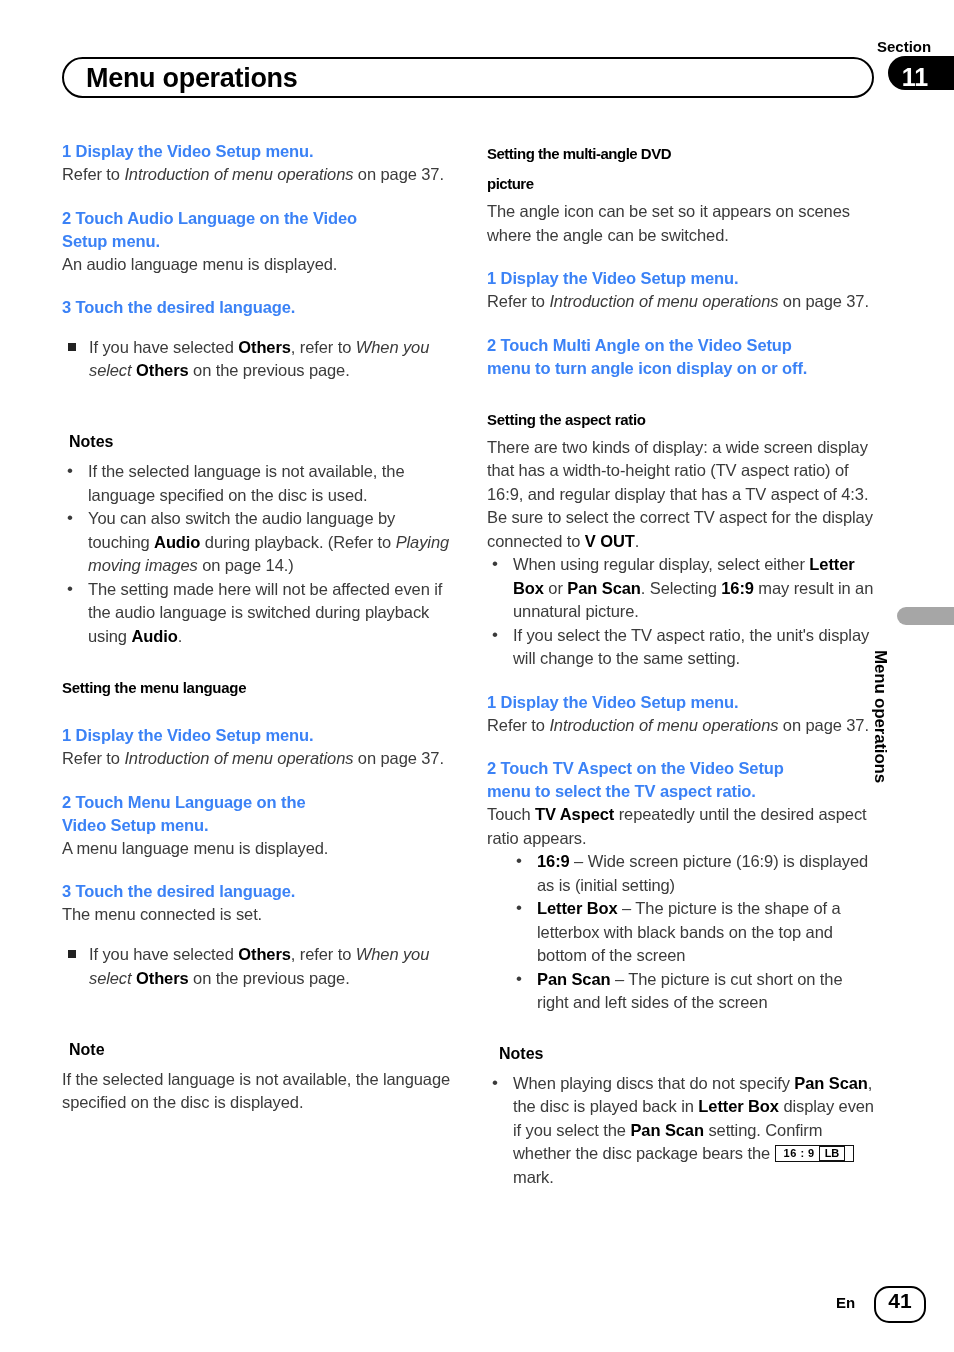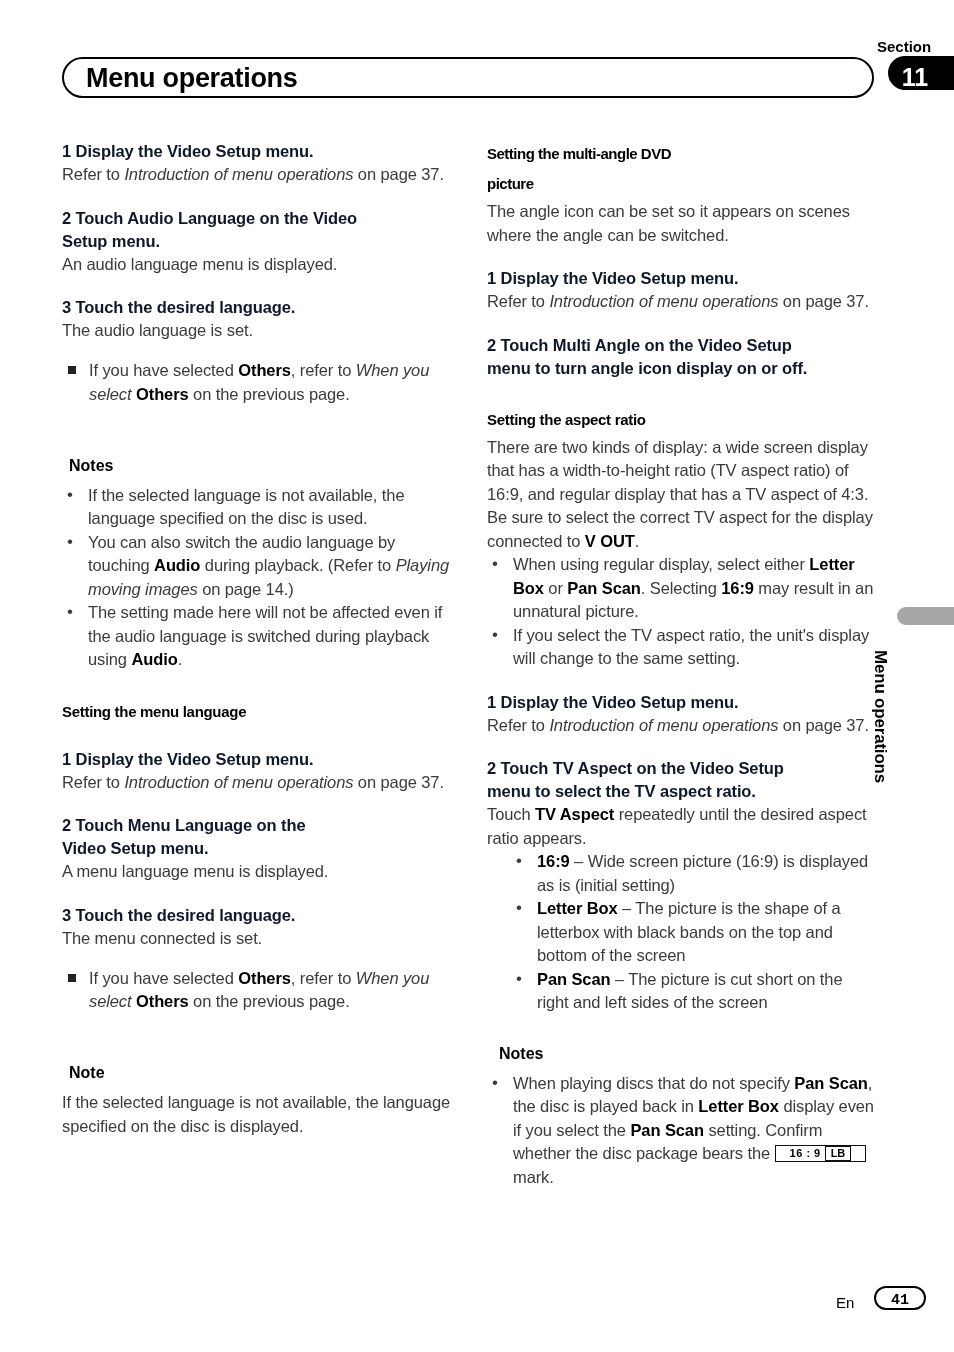--- a/index.html
+++ b/index.html
@@ -82,21 +82,21 @@
     color: #000;
     line-height: 27px;
     letter-spacing: -0.3px;
     margin: 0 0 3px 0;
   }
   .h2.tight { letter-spacing: -0.5px; }
 
   .step {
     font-size: 16.5px;
     font-weight: bold;
-    color: #0f172a;
+    color: #3b82f6;
     line-height: 23px;
     margin: 0;
     letter-spacing: -0.1px;
   }
 
   .body {
     font-size: 16.5px;
     color: #3b3b3b;
     line-height: 23.5px;
     margin: 0;
@@ -154,21 +154,21 @@
     vertical-align: 2px;
   }
   .sp-20 { height: 20px; }
   .sp-24 { height: 24px; }
   .sp-26 { height: 26px; }
 
   
   .mark-169 {
     display: inline-block;
     border: 1.5px solid #111;
-    padding: 0px 14px;
+    padding: 0px 8px;
     vertical-align: 1px;
     line-height: 0;
     white-space: nowrap;
     background: #fff;
   }
   .mark-169 .ratio {
     display: inline-block;
     font-size: 11px;
     font-weight: bold;
     color: #000;
@@ -209,36 +209,35 @@
     transform-origin: 0 0;
     white-space: nowrap;
     letter-spacing: -0.2px;
   }
 
   
   .footer-lang {
     position: absolute;
     left: 836px; top: 1294px;
     font-size: 15px;
-    font-weight: normal;
+    font-weight: bold;
     color: #000;
   }
   .footer-page {
     position: absolute;
     left: 874px; top: 1286px;
-    width: 52px; height: 24px;
+    width: 52px; height: 37px;
     border: 2px solid #000;
     border-radius: 15px;
     box-sizing: border-box;
     text-align: center;
     line-height: 25px;
-    font-size: 15px;
-    font-weight: bold;
-    color: #000;
-    font-family: Liberation Mono, monospace;
+    font-size: 21px;
+    font-weight: bold;
+    color: #000;
   }
 </style>
 </head>
 <body>
 
 <div class="page-header">
   <div class="title-pill">
     <span class="title-pill-text">Menu operations</span>
   </div>
   <span class="section-label">Section</span>
@@ -256,21 +255,20 @@
 
   <div class="sp-20"></div>
 
   <p class="step">2    Touch Audio Language on the Video</p>
   <p class="step">Setup menu.</p>
   <p class="body">An audio language menu is displayed.</p>
 
   <div class="sp-20"></div>
 
   <p class="step">3    Touch the desired language.</p>
-  <p class="body">The audio language is set.</p>
   <p class="sq-item">
     <span class="sq"></span><span>If you have selected </span><b>Others</b><span>, refer to </span><i>When you select</i><span> </span><b>Others</b><span> on the previous page.</span>
   </p>
 
   <div class="sp-24"></div>
 
   <p class="notes-h">Notes</p>
   <ul class="bullet-list">
     <li class="bullet">If the selected language is not available, the language specified on the disc is used.</li>
     <li class="bullet">

